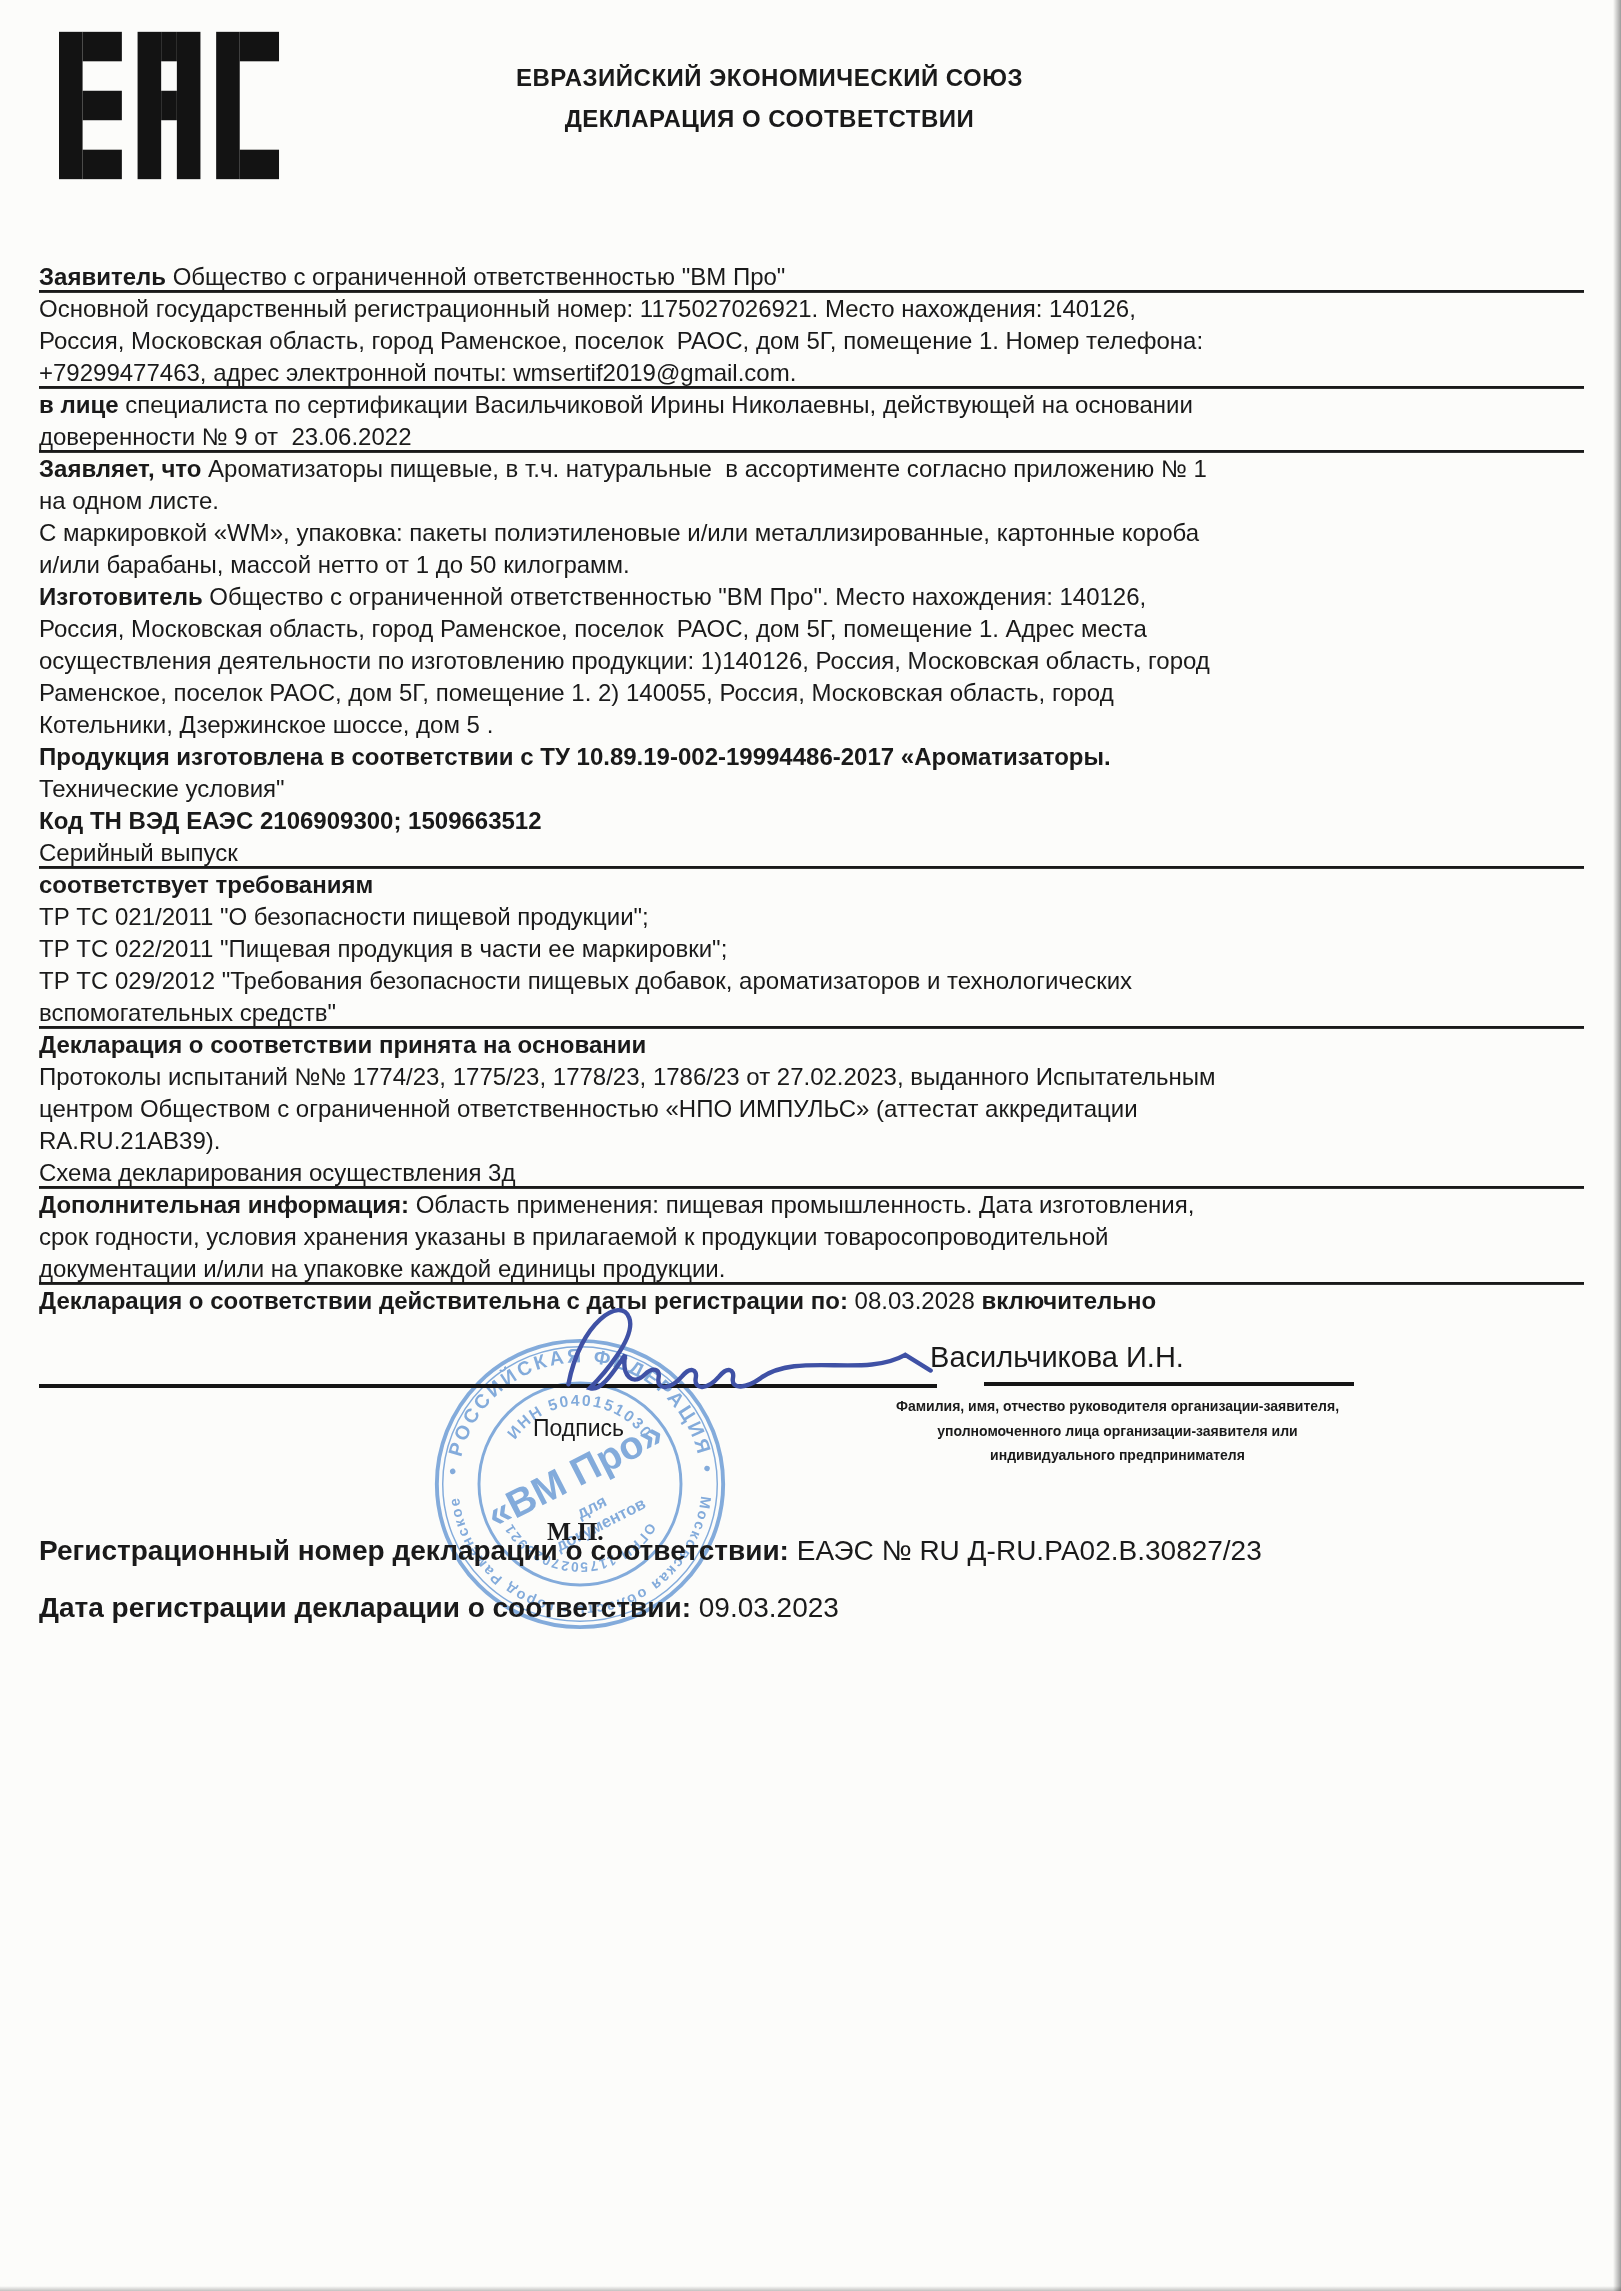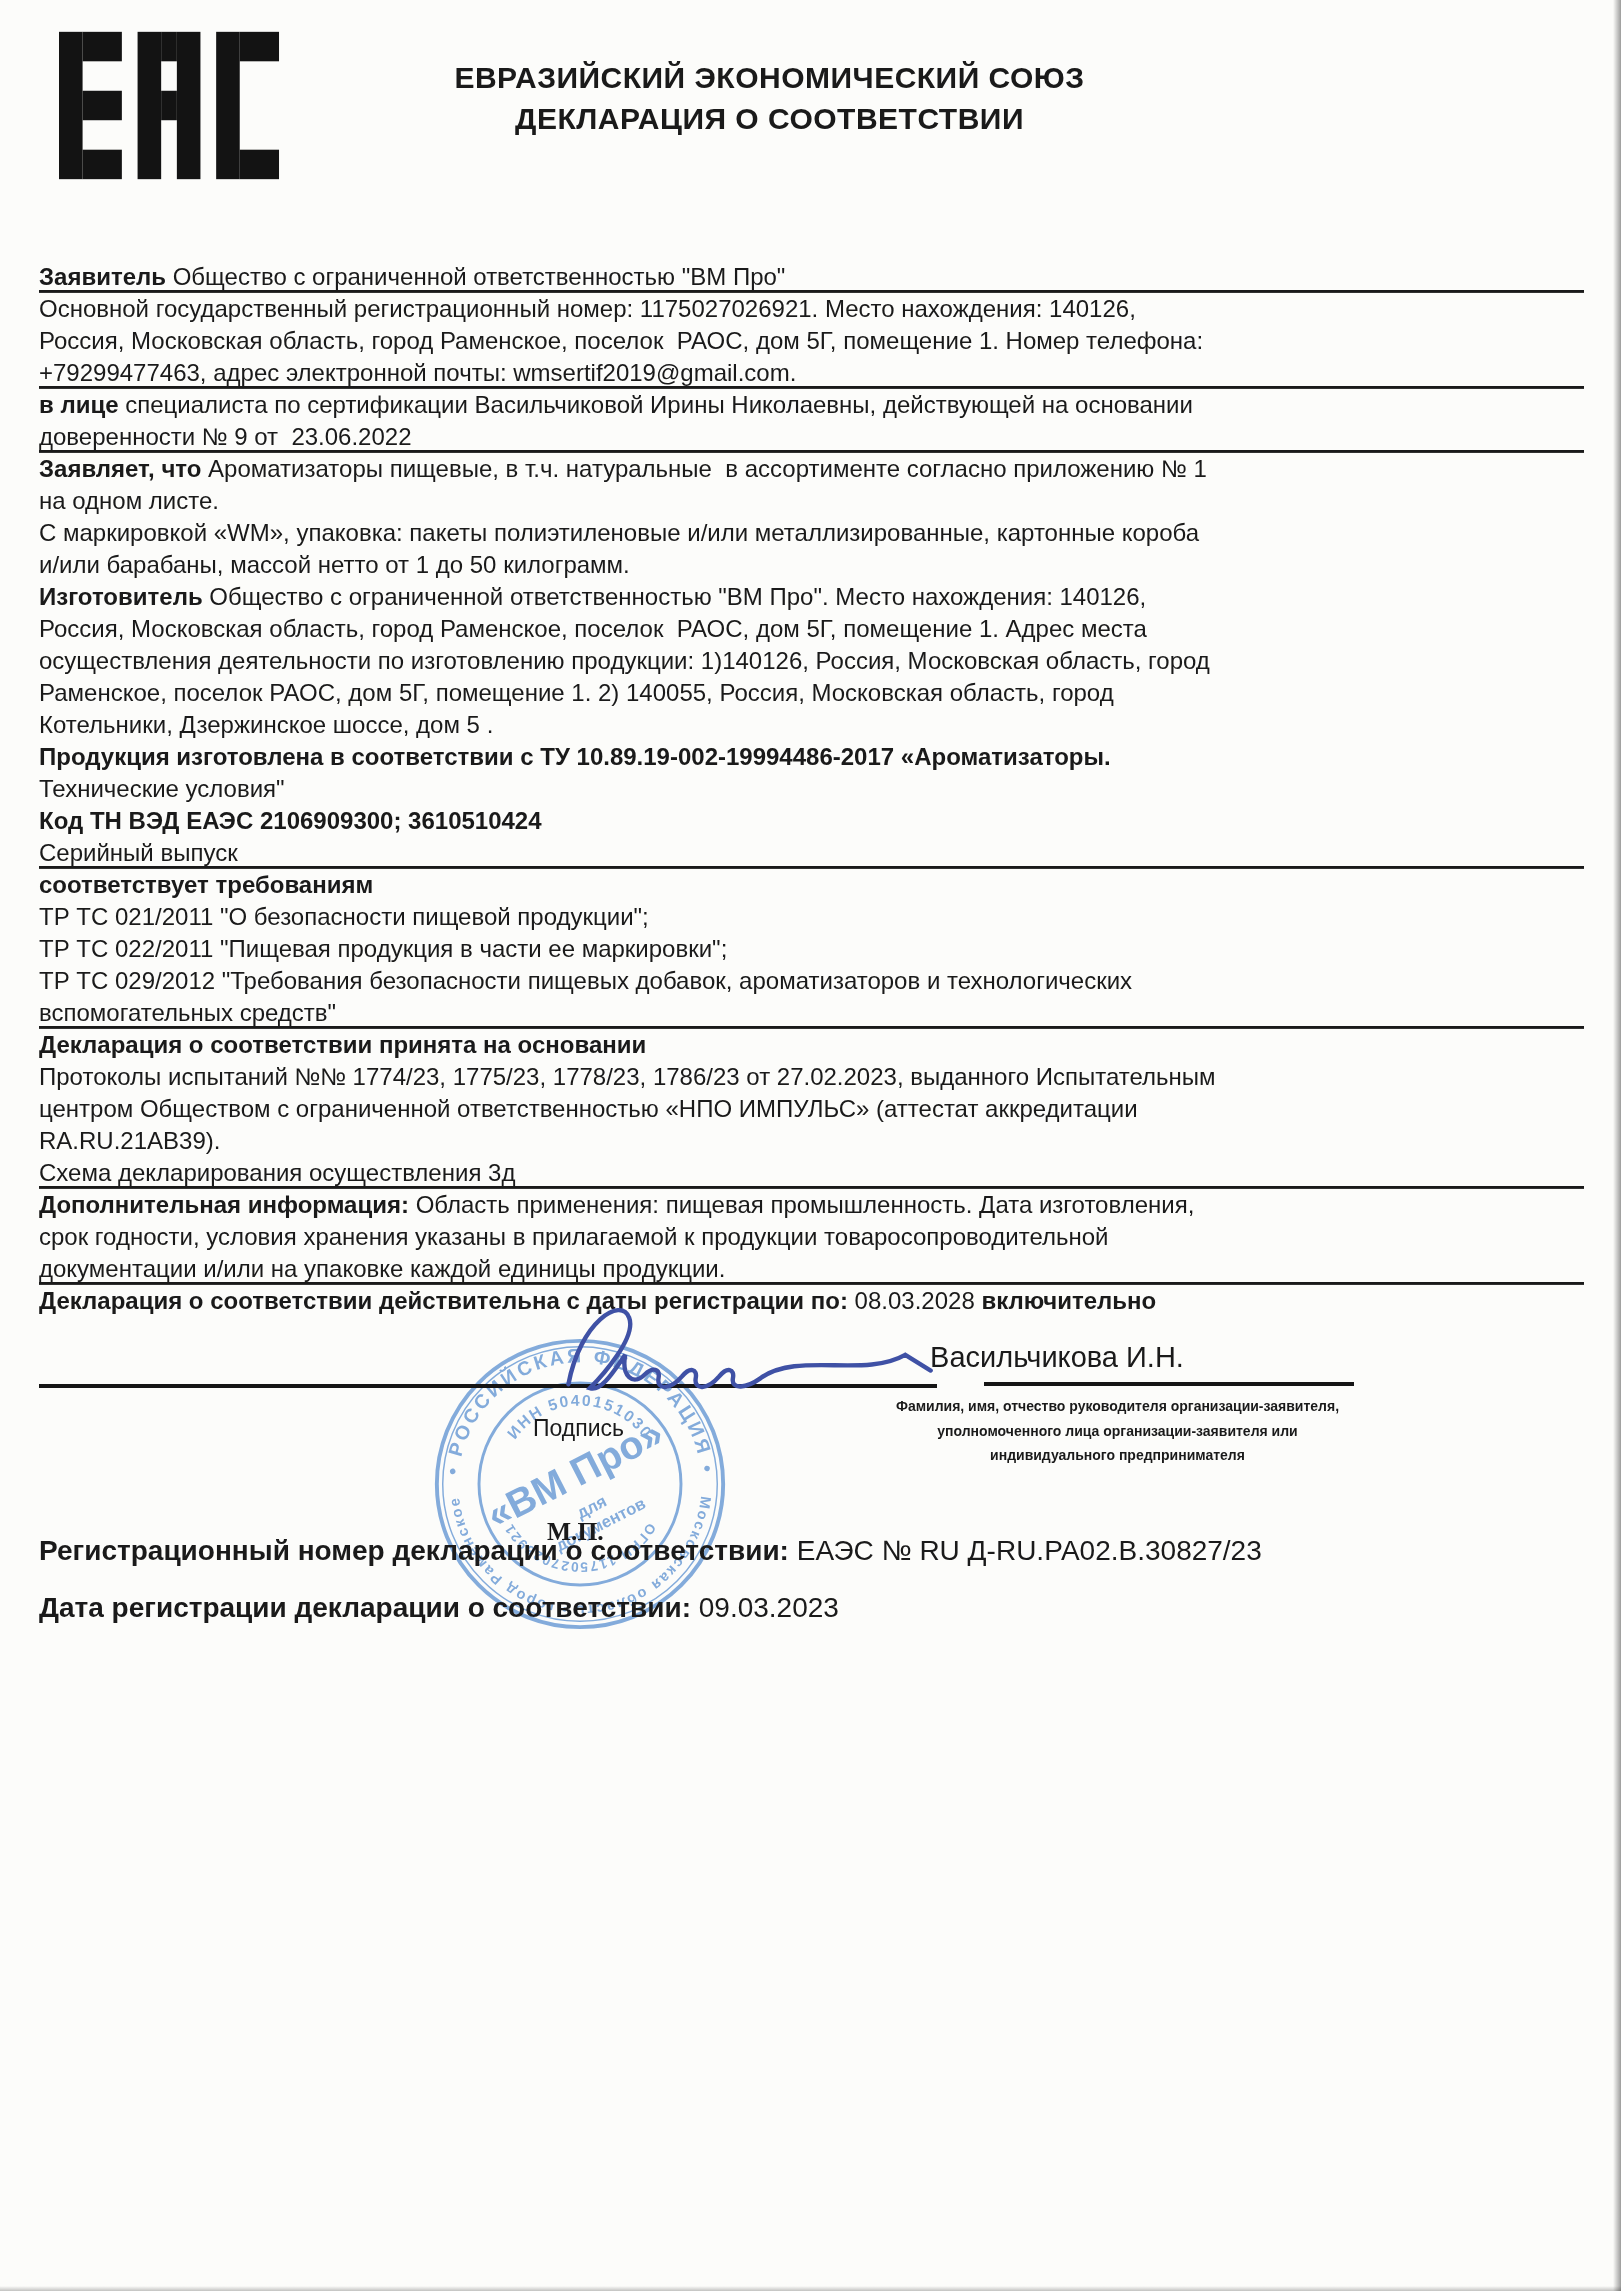--- a/index.html
+++ b/index.html
@@ -10,21 +10,21 @@
   }
   .page::after{ content:""; position:absolute; top:0; right:0; width:7.8px; height:100%;
     background:linear-gradient(90deg, rgba(0,0,0,0), rgba(0,0,0,0.38)); pointer-events:none; }
   .page::before{ content:""; position:absolute; left:0; bottom:0; width:100%; height:5.9px;
     background:linear-gradient(0deg, rgba(0,0,0,0.28), rgba(0,0,0,0)); pointer-events:none; }
 
   .eac-logo { position:absolute; left:59px; top:31px; width:221px; height:149px; }
 
   .doc-title {
     position:absolute; left:0; right:82px; top:57px; text-align:center;
-    font-weight:bold; font-size:30px; line-height:41px; letter-spacing:0.5px;
+    font-weight:bold; font-size:24px; line-height:41px; letter-spacing:0.5px;
   }
 
   .body-text { position:absolute; left:39px; top:261px; width:1545px;
     font-size:24px; line-height:32px; z-index:3; }
   .ln { white-space:pre; }
   .ln.u { background-image:linear-gradient(#1a1a1a,#1a1a1a); background-repeat:no-repeat;
           background-position:0 100%; background-size:100% 2.9px; }
   b { font-weight:bold; }
 
   .stamp { position:absolute; left:429px; top:1333px; width:302px; height:302px; z-index:1; opacity:0.85; }
@@ -91,21 +91,21 @@
     <div class="ln"><span>на одном листе.</span></div>
     <div class="ln"><span>С маркировкой «WM», упаковка: пакеты полиэтиленовые и/или металлизированные, картонные короба</span></div>
     <div class="ln"><span>и/или барабаны, массой нетто от 1 до 50 килограмм.</span></div>
     <div class="ln"><b>Изготовитель </b><span>Общество с ограниченной ответственностью "ВМ Про". Место нахождения: 140126,</span></div>
     <div class="ln"><span>Россия, Московская область, город Раменское, поселок  РАОС, дом 5Г, помещение 1. Адрес места</span></div>
     <div class="ln"><span>осуществления деятельности по изготовлению продукции: 1)140126, Россия, Московская область, город</span></div>
     <div class="ln"><span>Раменское, поселок РАОС, дом 5Г, помещение 1. 2) 140055, Россия, Московская область, город</span></div>
     <div class="ln"><span>Котельники, Дзержинское шоссе, дом 5 .</span></div>
     <div class="ln"><b>Продукция изготовлена в соответствии с ТУ 10.89.19-002-19994486-2017 «Ароматизаторы.</b></div>
     <div class="ln"><span>Технические условия"</span></div>
-    <div class="ln"><b>Код ТН ВЭД ЕАЭС 2106909300; 3610510424</b></div>
+    <div class="ln"><b>Код ТН ВЭД ЕАЭС 2106909300; 1509663512</b></div>
     <div class="ln u"><span>Серийный выпуск</span></div>
     <div class="ln"><b>соответствует требованиям</b></div>
     <div class="ln"><span>ТР ТС 021/2011 "О безопасности пищевой продукции";</span></div>
     <div class="ln"><span>ТР ТС 022/2011 "Пищевая продукция в части ее маркировки";</span></div>
     <div class="ln"><span>ТР ТС 029/2012 "Требования безопасности пищевых добавок, ароматизаторов и технологических</span></div>
     <div class="ln u"><span>вспомогательных средств"</span></div>
     <div class="ln"><b>Декларация о соответствии принята на основании</b></div>
     <div class="ln"><span>Протоколы испытаний №№ 1774/23, 1775/23, 1778/23, 1786/23 от 27.02.2023, выданного Испытательным</span></div>
     <div class="ln"><span>центром Обществом с ограниченной ответственностью «НПО ИМПУЛЬС» (аттестат аккредитации</span></div>
     <div class="ln"><span>RA.RU.21АВ39).</span></div>

